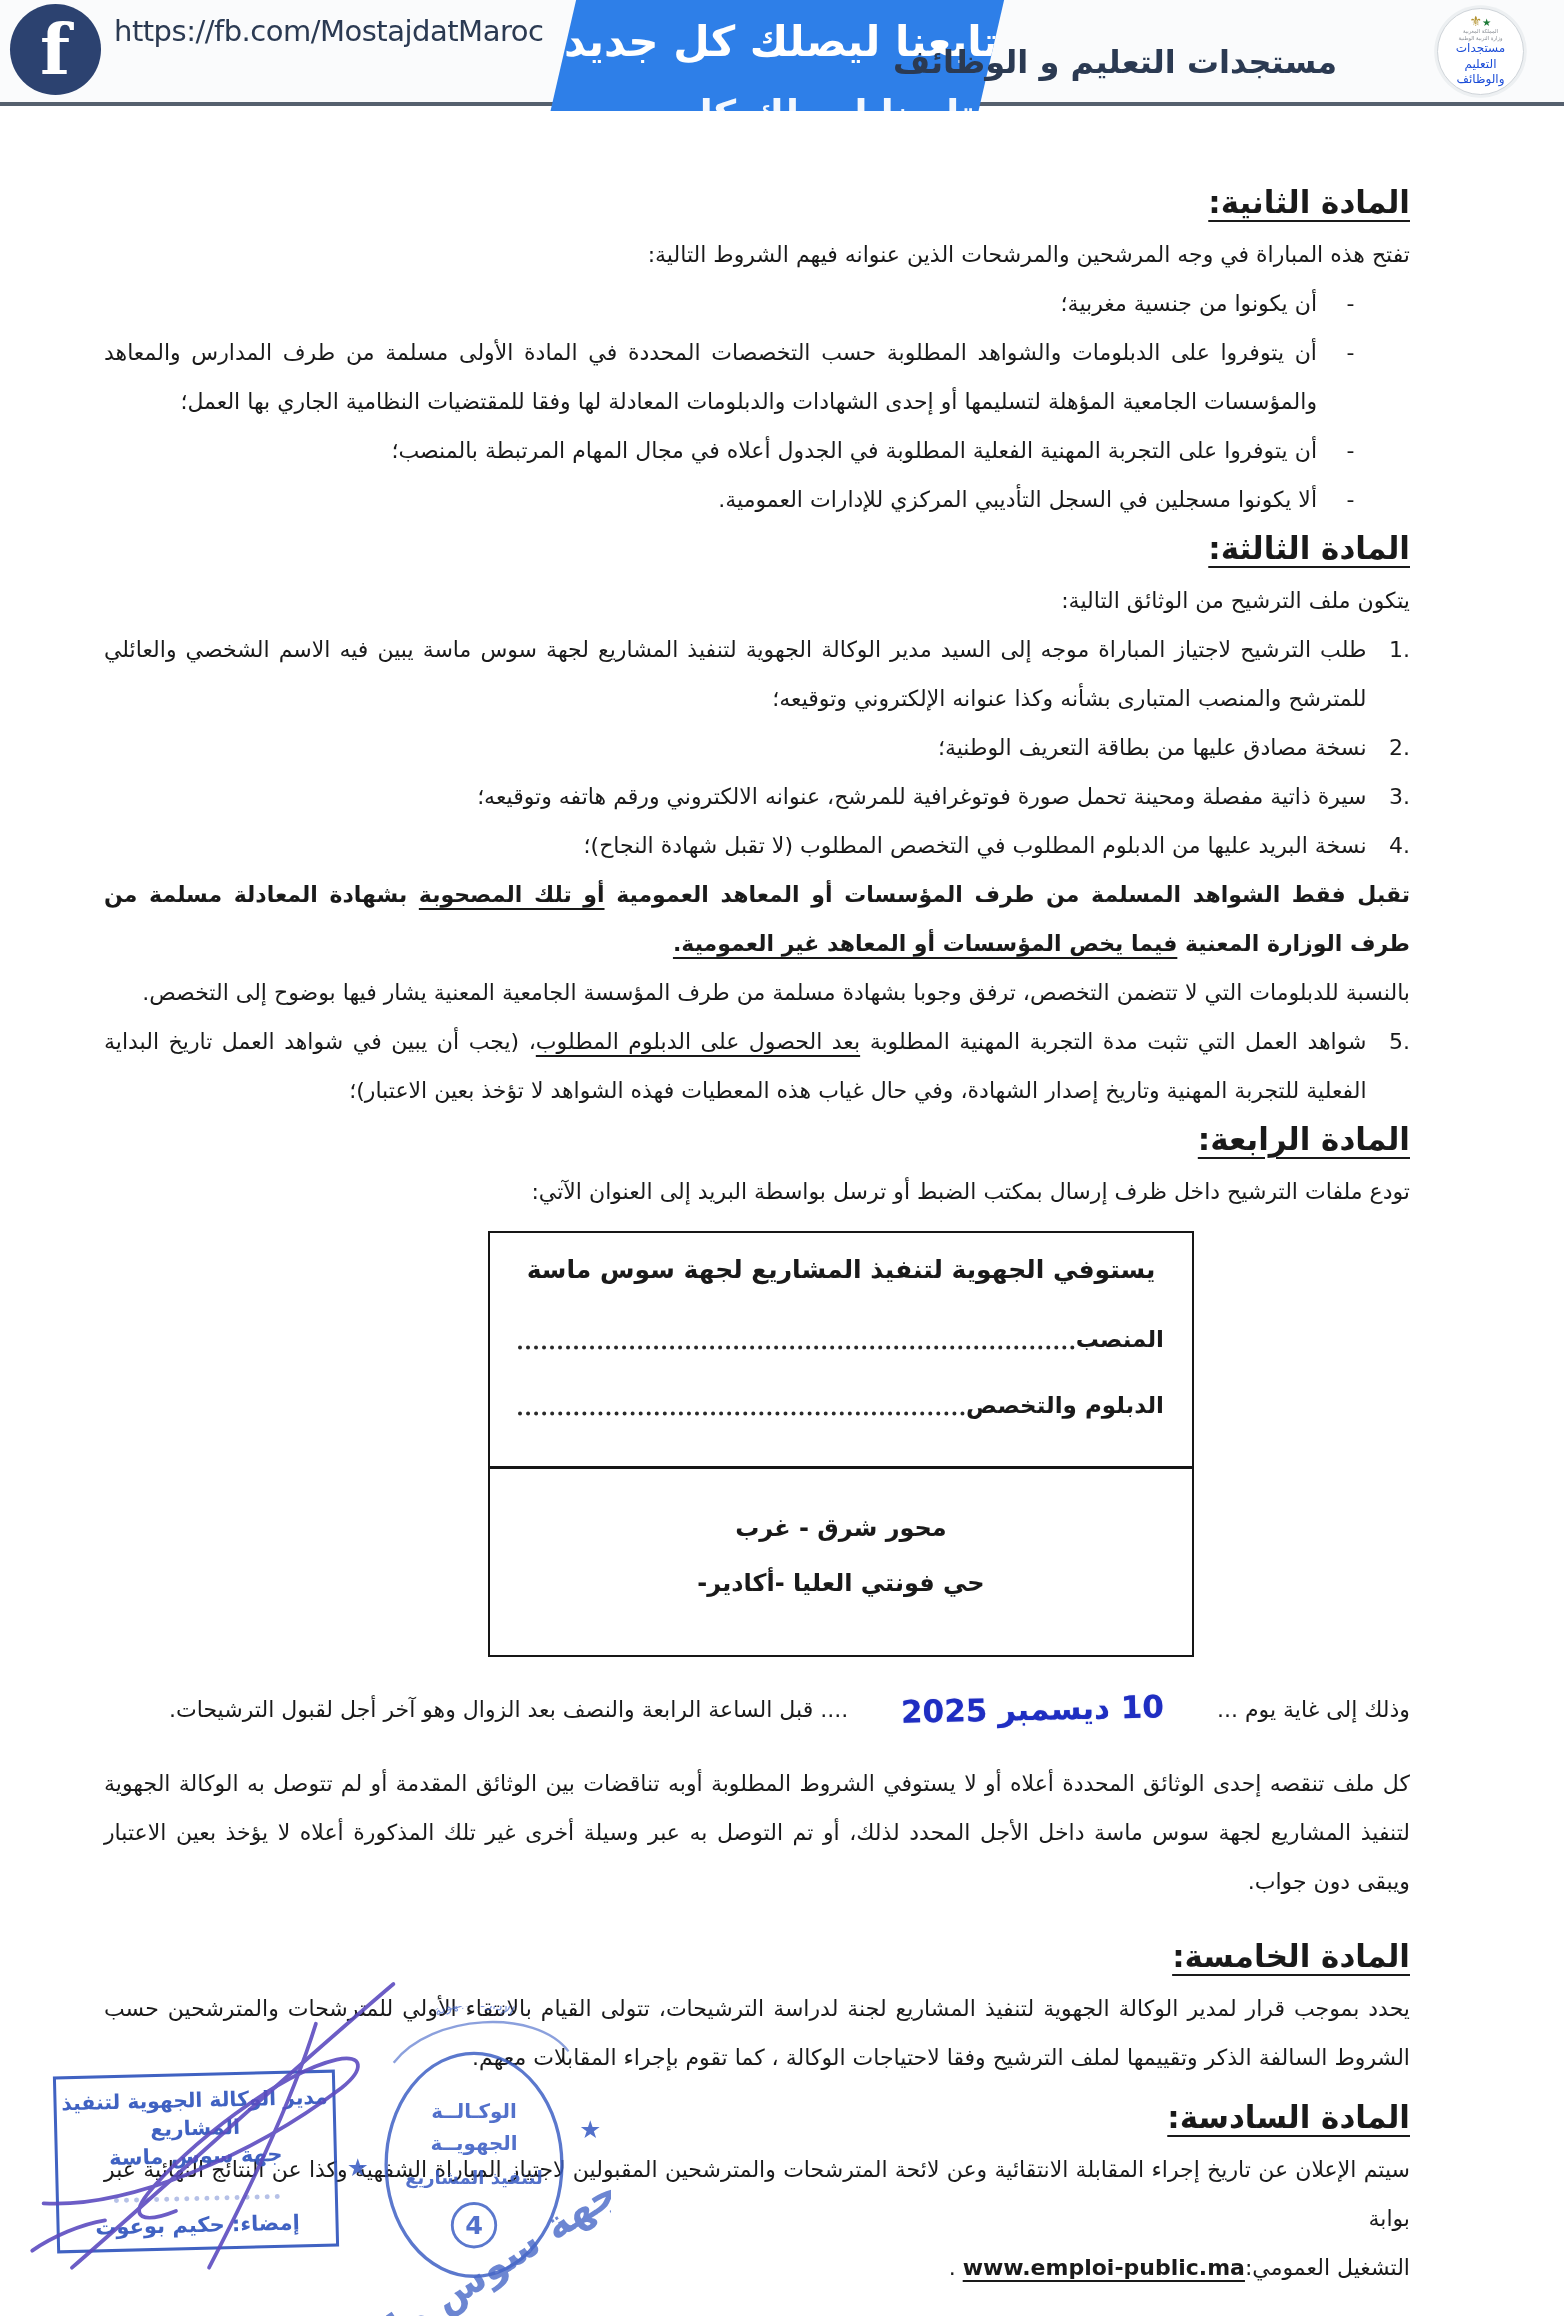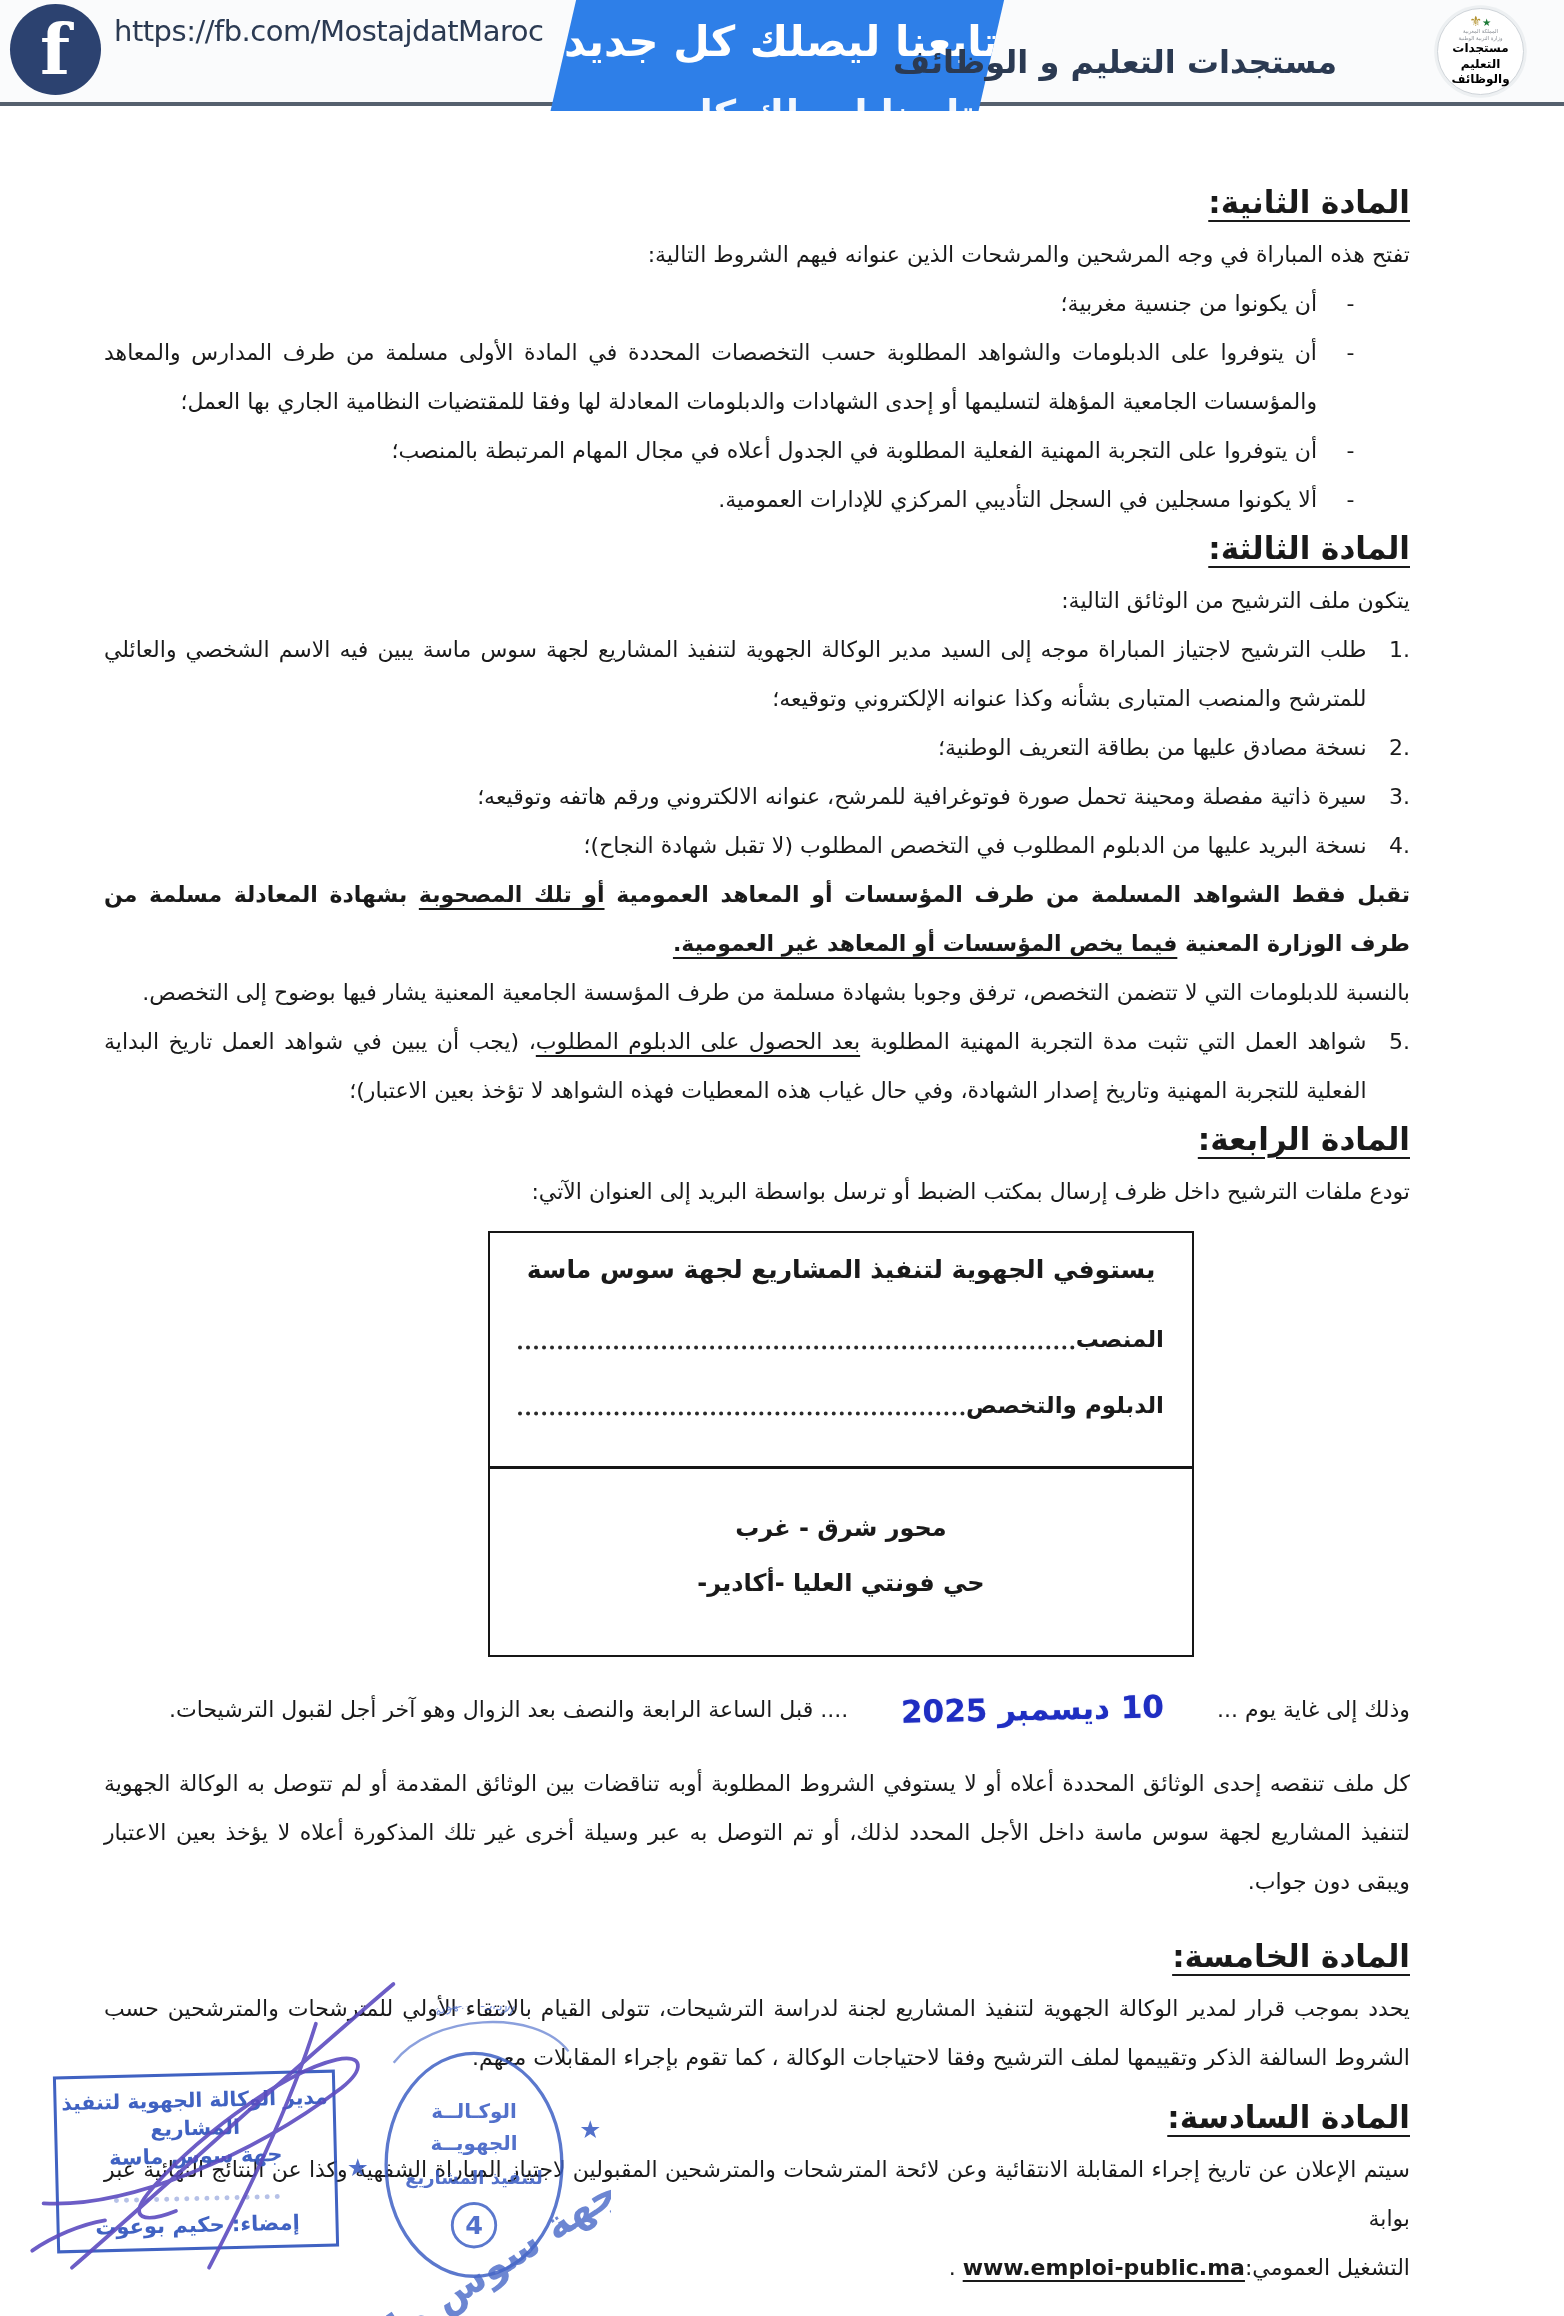--- a/index.html
+++ b/index.html
@@ -21,21 +21,21 @@
                font-size:42px;font-weight:bold;white-space:nowrap;}
   .ribbon-text2{position:absolute;top:98px;width:100%;text-align:center;color:#fff;
                 font-size:38px;font-weight:bold;white-space:nowrap;opacity:.95;}
   .page-name{position:absolute;right:227px;top:43px;font-size:32px;font-weight:bold;color:#2b3a52;z-index:7;}
   .logo{position:absolute;right:40px;top:7.6px;width:85px;height:85px;border-radius:50%;background:#fff;
         border:0.9px solid #cfd4d9;box-shadow:0 0 0 2.8px #edf0f2;display:flex;flex-direction:column;
         align-items:center;justify-content:center;text-align:center;z-index:8;}
   .logo-emblem{line-height:1;font-size:14px;color:#b3922f;}
   .logo-emblem .star{color:#1d7a38;font-size:10.4px;}
   .logo-tiny{font-size:5.2px;color:#8a8f96;line-height:1.2;}
-  .logo-title{font-size:12px;font-weight:bold;color:#000000;line-height:1.3;}
+  .logo-title{font-size:12px;font-weight:normal;color:#1d4ed8;line-height:1.3;}
 
   
   .doc{position:absolute;top:106px;left:0;right:0;bottom:0;padding:72px 154px 0 104px;
        direction:rtl;color:#1a1a1a;font-size:22px;line-height:49px;text-align:right;}
   .art-head{font-weight:bold;font-size:31px;text-decoration:underline;
             text-decoration-thickness:1.9px;text-underline-offset:6.6px;}
   .para{text-align:justify;}
   .jline{text-align:justify;text-align-last:justify;}
   .bullets{padding-right:49px;}
   .bullet{display:flex;gap:23px;}

